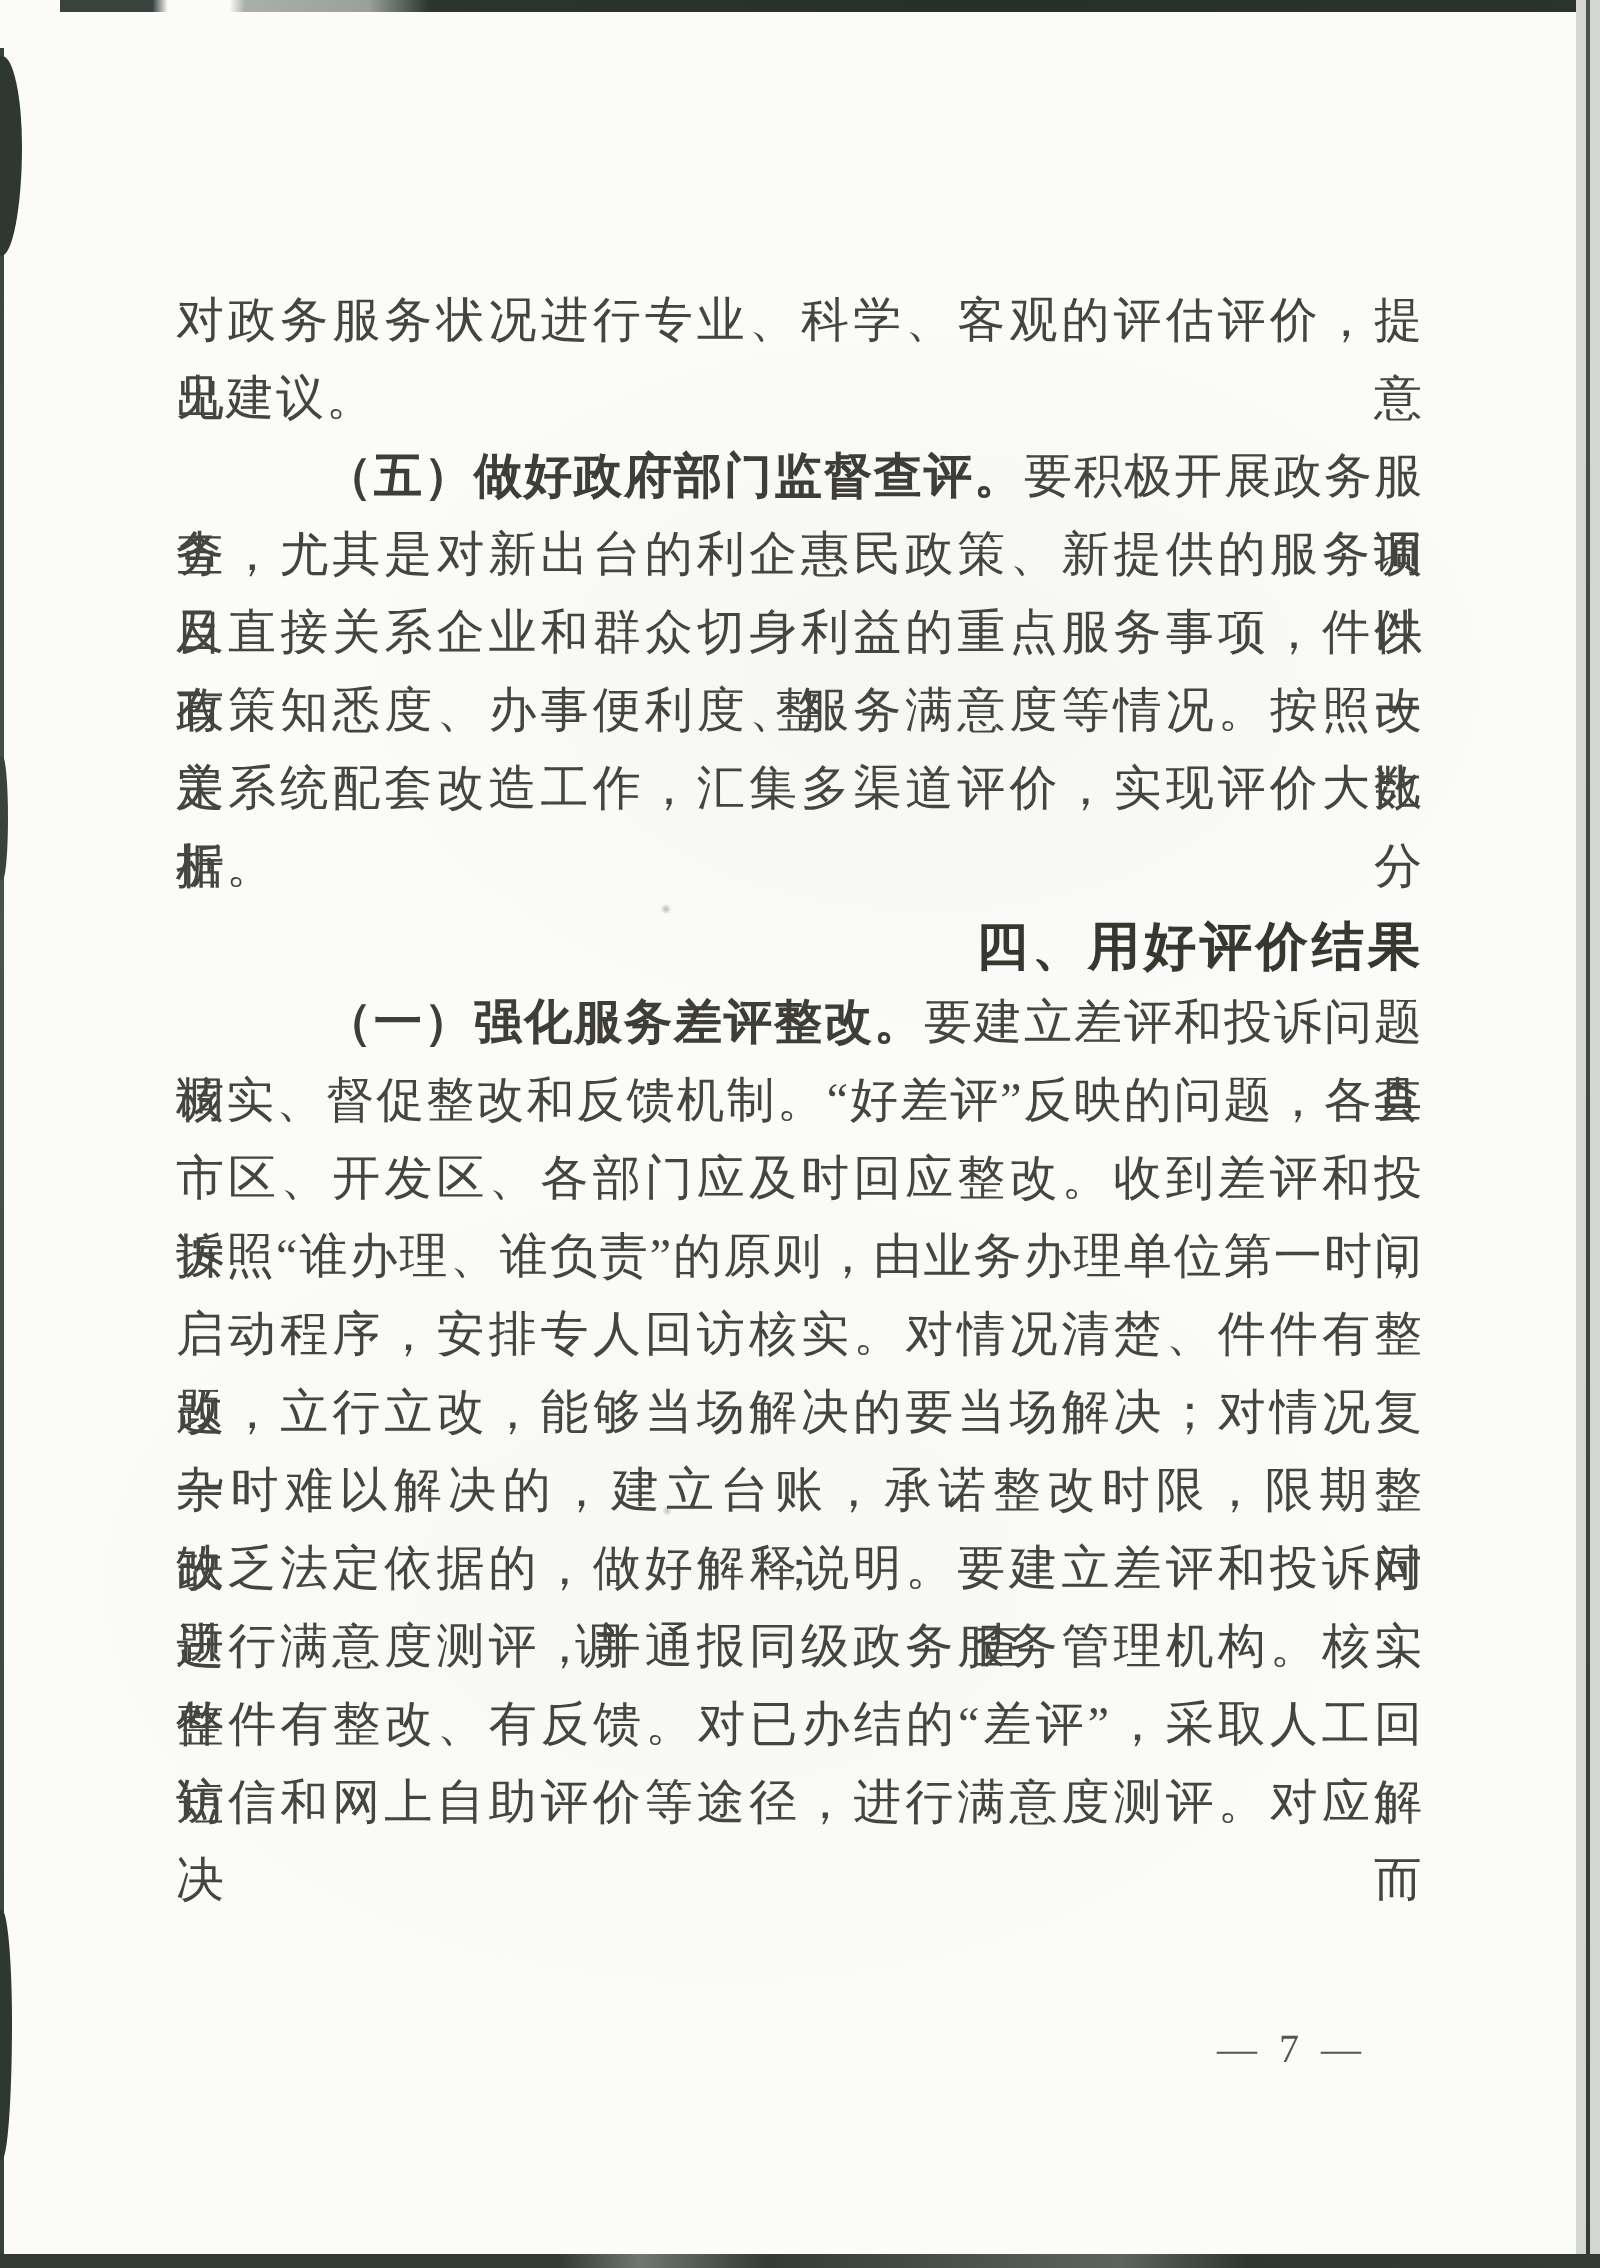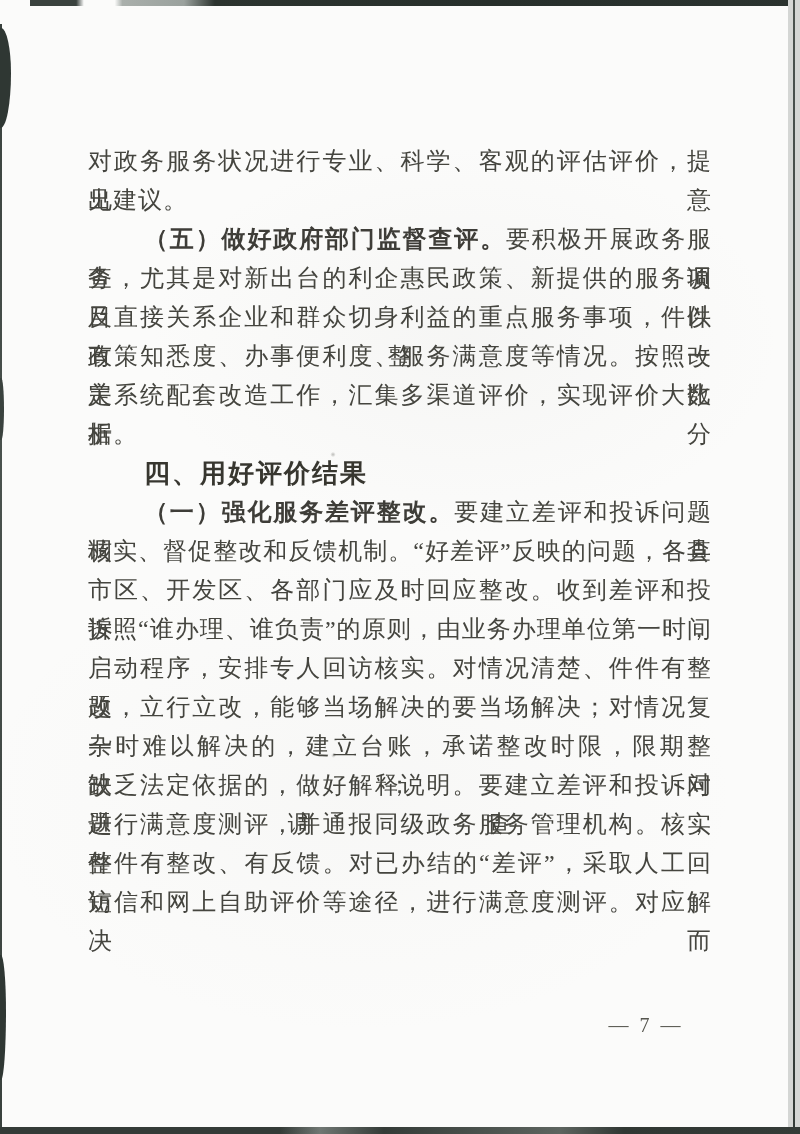--- a/index.html
+++ b/index.html
@@ -29,21 +29,21 @@
     letter-spacing: 1px;
     white-space: nowrap;
     overflow: visible;
   }
   .line.justify {
     white-space: normal;
     text-align: justify;
     text-align-last: justify;
     text-justify: inter-character;
   }
-  .line.indent { text-indent: 56px; }
+  .line.indent { text-indent: 56px; text-align: right; }
   .seg-body { font-weight: normal; }
   .seg-em { font-weight: bold; color: #3e3d38; }
   .seg-heading {
     font-family: "Liberation Sans", "DejaVu Sans", sans-serif;
     font-weight: bold;
     font-size: 26px;
     color: #37362f;
     letter-spacing: 2px;
   }
 

